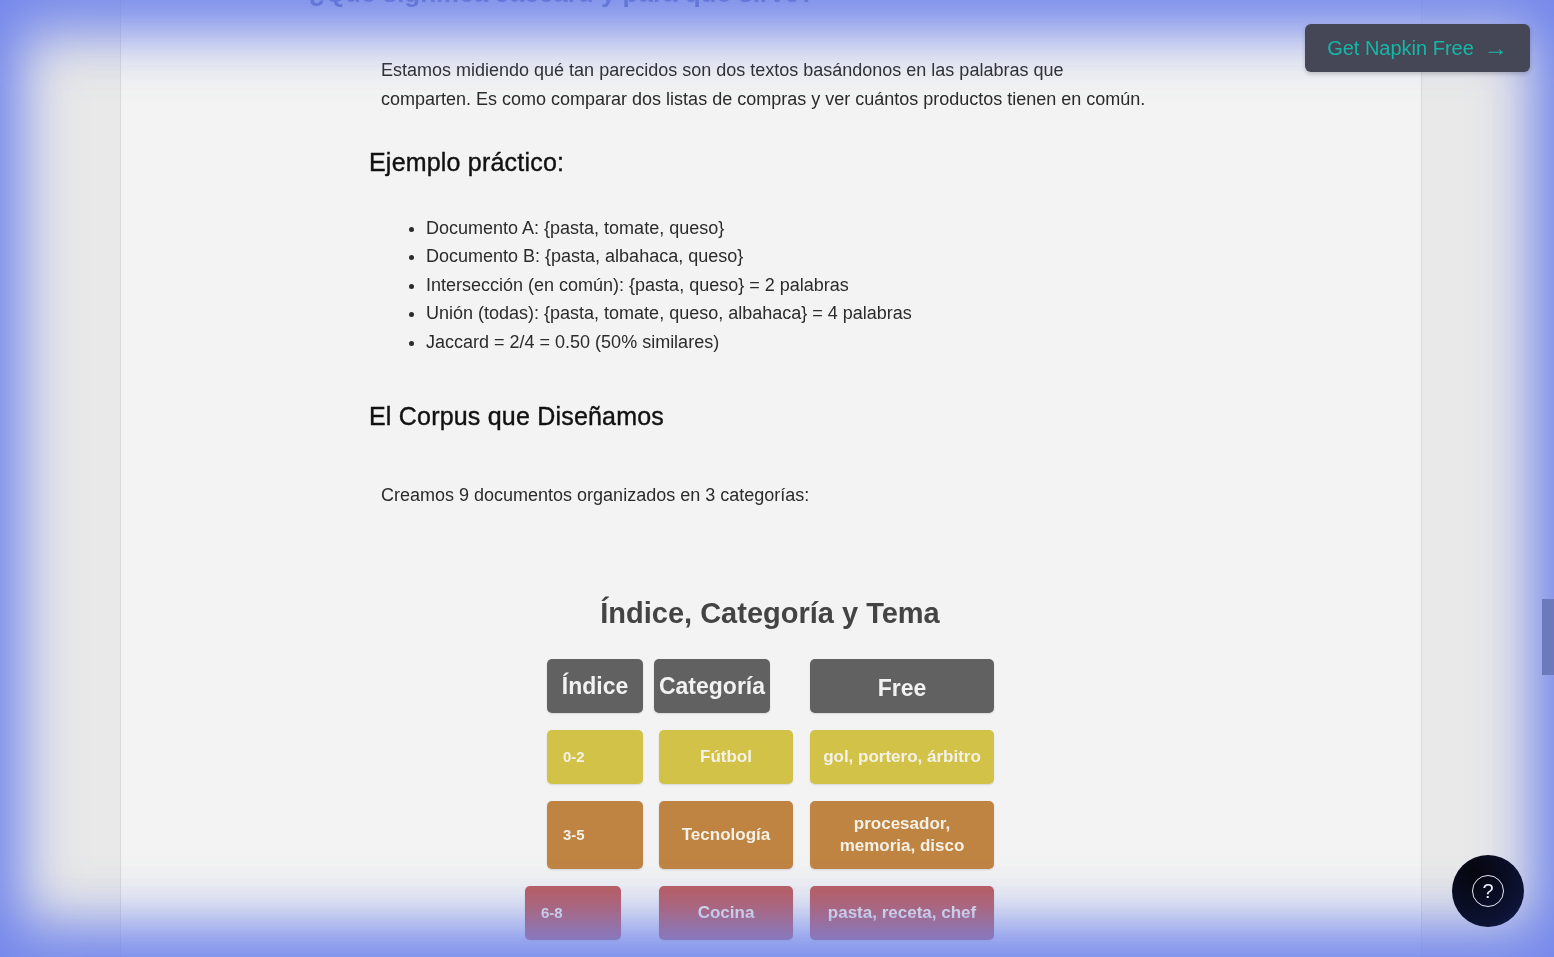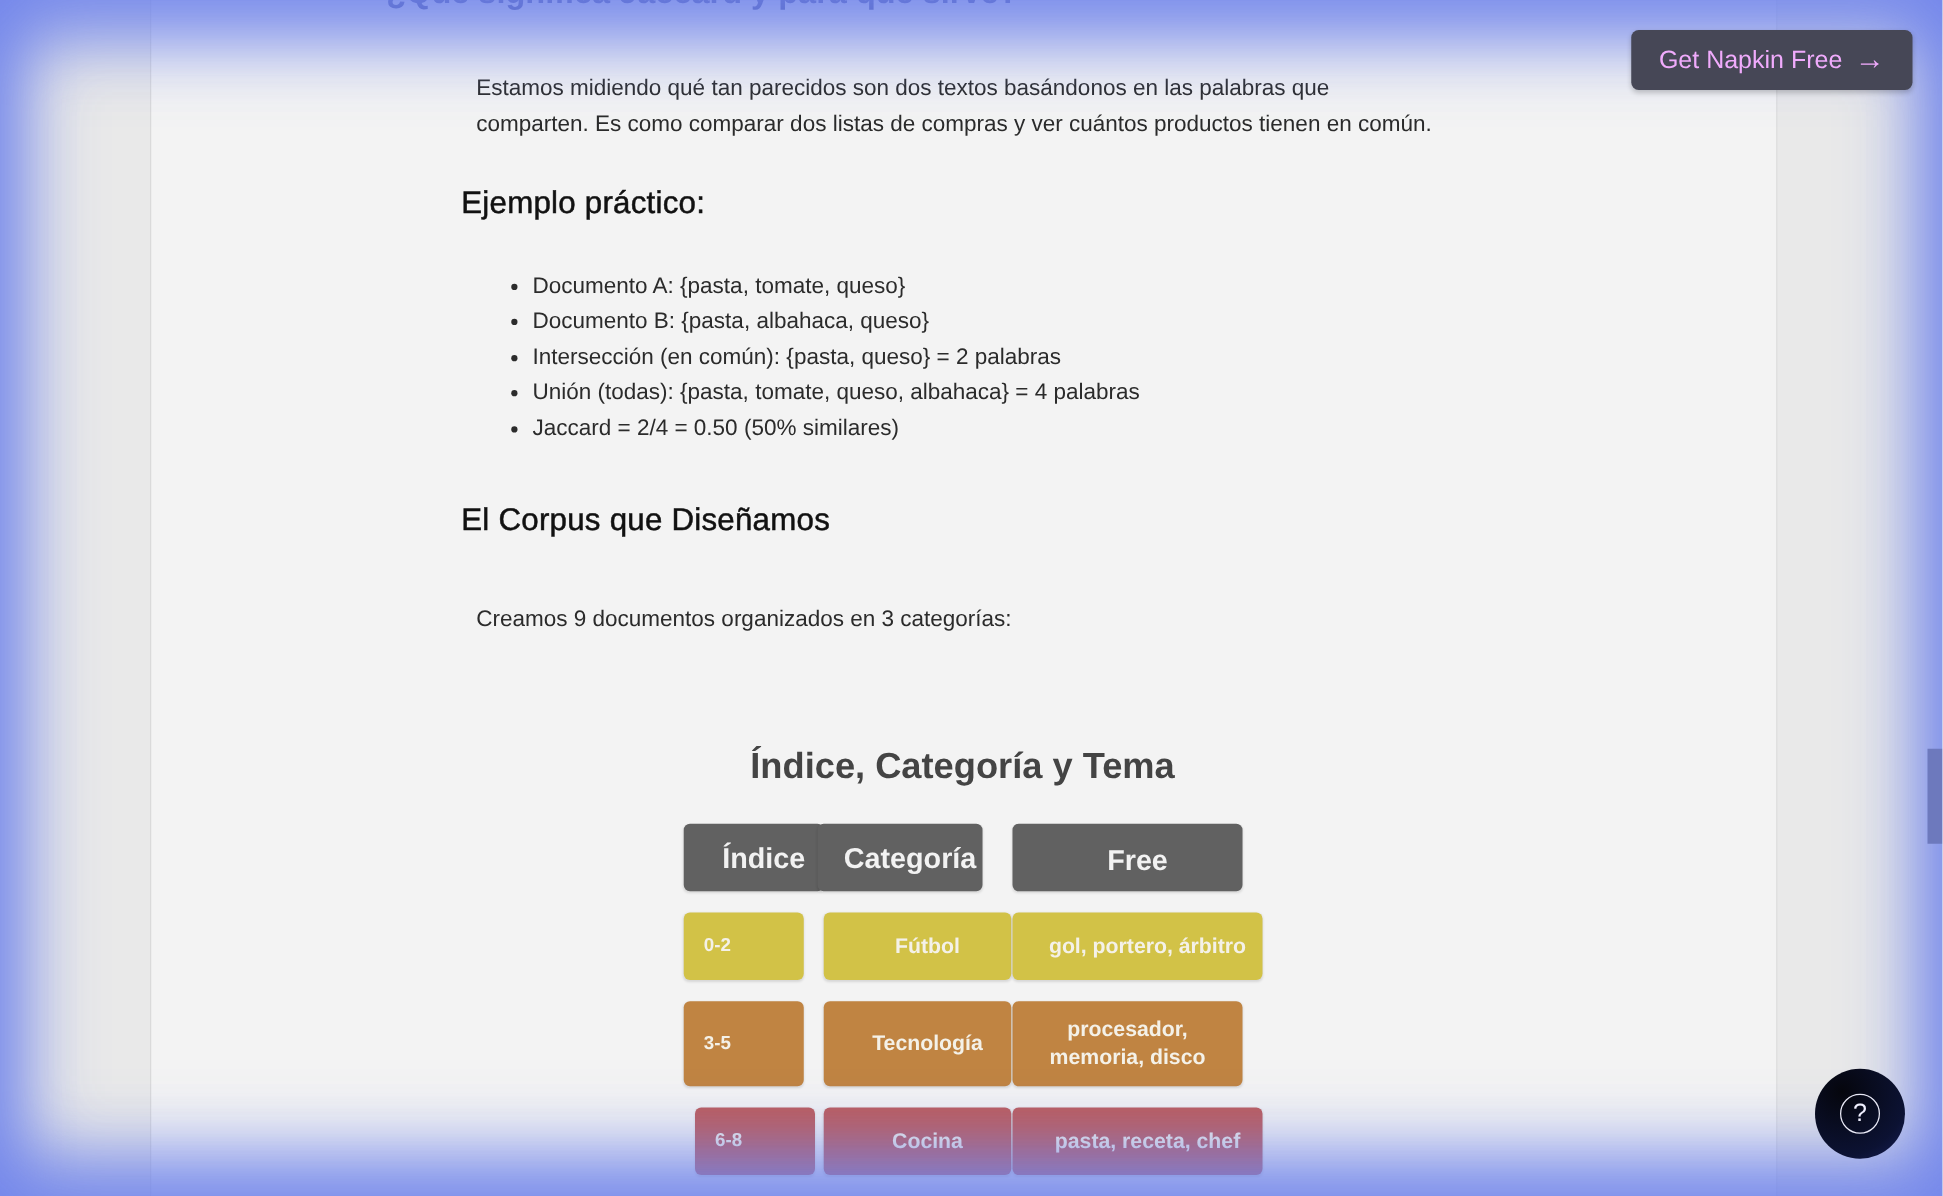--- a/index.html
+++ b/index.html
@@ -90,38 +90,37 @@
       position: absolute;
       border-radius: 5px;
       color: #f4f1e8;
       font-weight: bold;
       display: flex;
       align-items: center;
       justify-content: center;
       text-align: center;
       line-height: 22px;
       box-shadow: 0 1px 2px rgba(0,0,0,0.12);
-      padding-left: 16px;
     }
     .cell.hdr { background: #616161; font-size: 23px; color: #f2f2f2; }
     .cell.idx { justify-content: flex-start; padding-left: 16px; box-sizing: border-box; font-size: 15px; }
     .cell.small { font-size: 17px; text-align: center; }
     .row-yellow { background: #d2c247; }
     .row-orange { background: #c08442; }
     .row-red { background: #bd5c5c; }
 
     .napkin-btn {
       position: absolute;
       left: 1305px;
       top: 24px;
       width: 225px;
       height: 48px;
       border-radius: 6px;
       background: #464756;
-      color: #f0abfc;
+      color: #14b8a6;
       font-size: 20px;
       display: flex;
       align-items: center;
       justify-content: center;
       gap: 10px;
       box-shadow: 0 2px 4px rgba(0,0,0,0.2);
       cursor: pointer;
       z-index: 5;
     }
     .napkin-btn .arrow { font-size: 24px; line-height: 1; }
@@ -207,21 +206,21 @@
   <div class="cell hdr" style="left:810px; top:659px; width:184px; height:54px; padding-top:4px; box-sizing:border-box;">Free</div>
 
   <div class="cell idx row-yellow" style="left:547px; top:730px; width:96px; height:54px;">0-2</div>
   <div class="cell small row-yellow" style="left:659px; top:730px; width:134px; height:54px;">Fútbol</div>
   <div class="cell small row-yellow" style="left:810px; top:730px; width:184px; height:54px;">gol, portero, árbitro</div>
 
   <div class="cell idx row-orange" style="left:547px; top:801px; width:96px; height:68px;">3-5</div>
   <div class="cell small row-orange" style="left:810px; top:801px; width:184px; height:68px; padding:0 22px; box-sizing:border-box;">procesador, memoria, disco</div>
   <div class="cell small row-orange" style="left:659px; top:801px; width:134px; height:68px;">Tecnología</div>
 
-  <div class="cell idx row-red" style="left:556px; top:886px; width:96px; height:54px;">6-8</div>
+  <div class="cell idx row-red" style="left:525px; top:886px; width:96px; height:54px;">6-8</div>
   <div class="cell small row-red" style="left:659px; top:886px; width:134px; height:54px;">Cocina</div>
   <div class="cell small row-red" style="left:810px; top:886px; width:184px; height:54px;">pasta, receta, chef</div>
 
   <div class="napkin-btn">
     <span>Get Napkin Free</span>
     <span class="arrow">→</span>
   </div>
 
   <div class="help-btn">
     <div class="ring">?</div>

